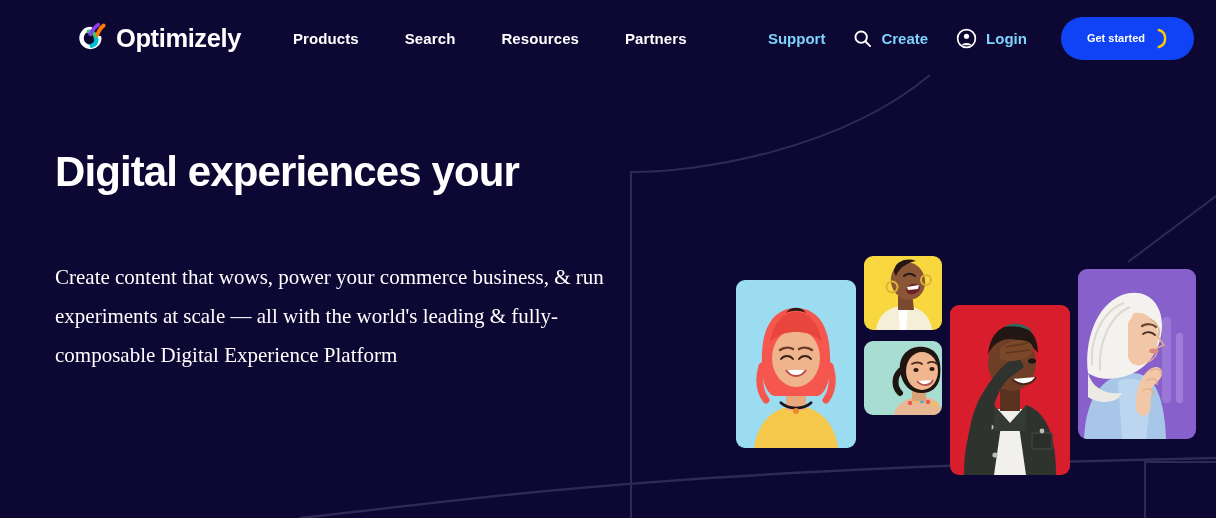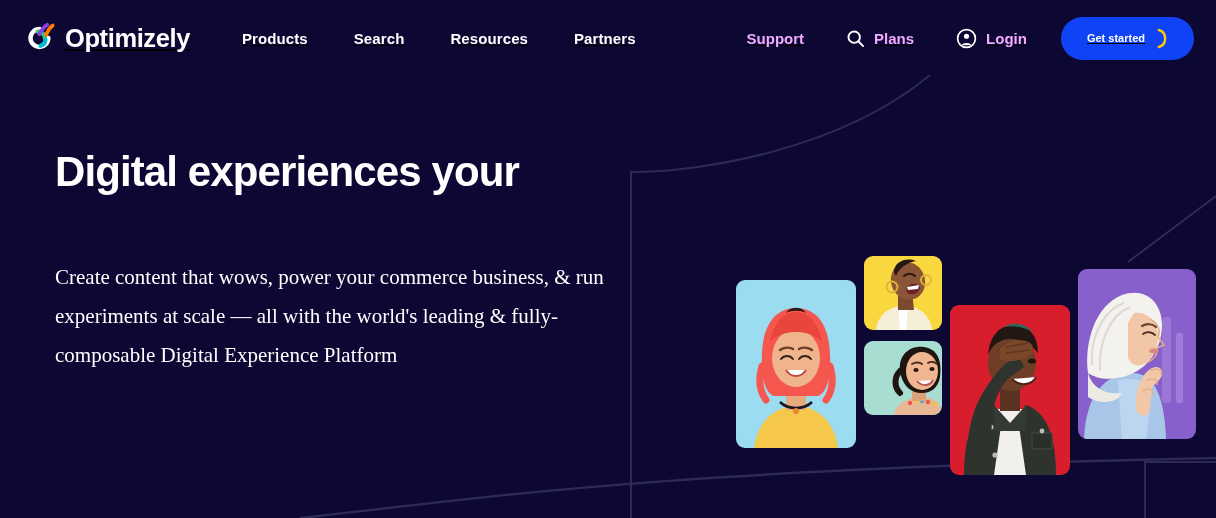--- a/index.html
+++ b/index.html
@@ -26,22 +26,21 @@
     pointer-events: none;
     z-index: 0;
   }
 
   
   .site-header {
     position: relative;
     z-index: 20;
     height: 76px;
     display: flex;
-    padding: 0 22px 0 22px;
-    text-decoration: underline;
+    padding: 0 22px 0 73px;
   }
 
   .brand {
     display: flex;
     align-items: center;
     gap: 9px;
     cursor: pointer;
   }
   .brand-mark { width: 34px; height: 34px; display: block; }
   .brand-name {
@@ -69,26 +68,25 @@
   .header-right {
     margin-left: auto;
     display: flex;
     align-items: center;
     gap: 28px;
   }
   .util-link {
     display: flex;
     align-items: center;
     gap: 9px;
-    color: #f0abfc;
+    color: #7dd3fc;
     font-size: 15px;
     font-weight: bold;
     cursor: pointer;
     white-space: nowrap;
-    margin-left: 14px;
   }
   .util-icon { display: block; flex: none; }
 
   .cta-button {
     display: flex;
     align-items: center;
     gap: 10px;
     background: #1043F5;
     border: none;
     border-radius: 999px;
@@ -194,21 +192,21 @@
 
     <span class="util-link">
       <span>Support</span>
     </span>
 
     <span class="util-link">
       <svg class="util-icon" width="19" height="19" viewBox="0 0 20 20" fill="none">
         <circle cx="8.6" cy="8.6" r="6" stroke="#FFFFFF" stroke-width="2"></circle>
         <path d="M13.2 13.2 L18 18" stroke="#FFFFFF" stroke-width="2" stroke-linecap="round"></path>
       </svg>
-      <span>Plans</span>
+      <span>Create</span>
     </span>
 
     <span class="util-link">
       <svg class="util-icon" width="21" height="21" viewBox="0 0 22 22" fill="none">
         <circle cx="11" cy="11" r="9.3" stroke="#FFFFFF" stroke-width="1.8"></circle>
         <circle cx="11" cy="8.6" r="2.7" fill="#FFFFFF"></circle>
         <path d="M5.9 18.2 C 7 14.9, 15 14.9, 16.1 18.2" fill="#FFFFFF"></path>
       </svg>
       <span>Login</span>
     </span>

